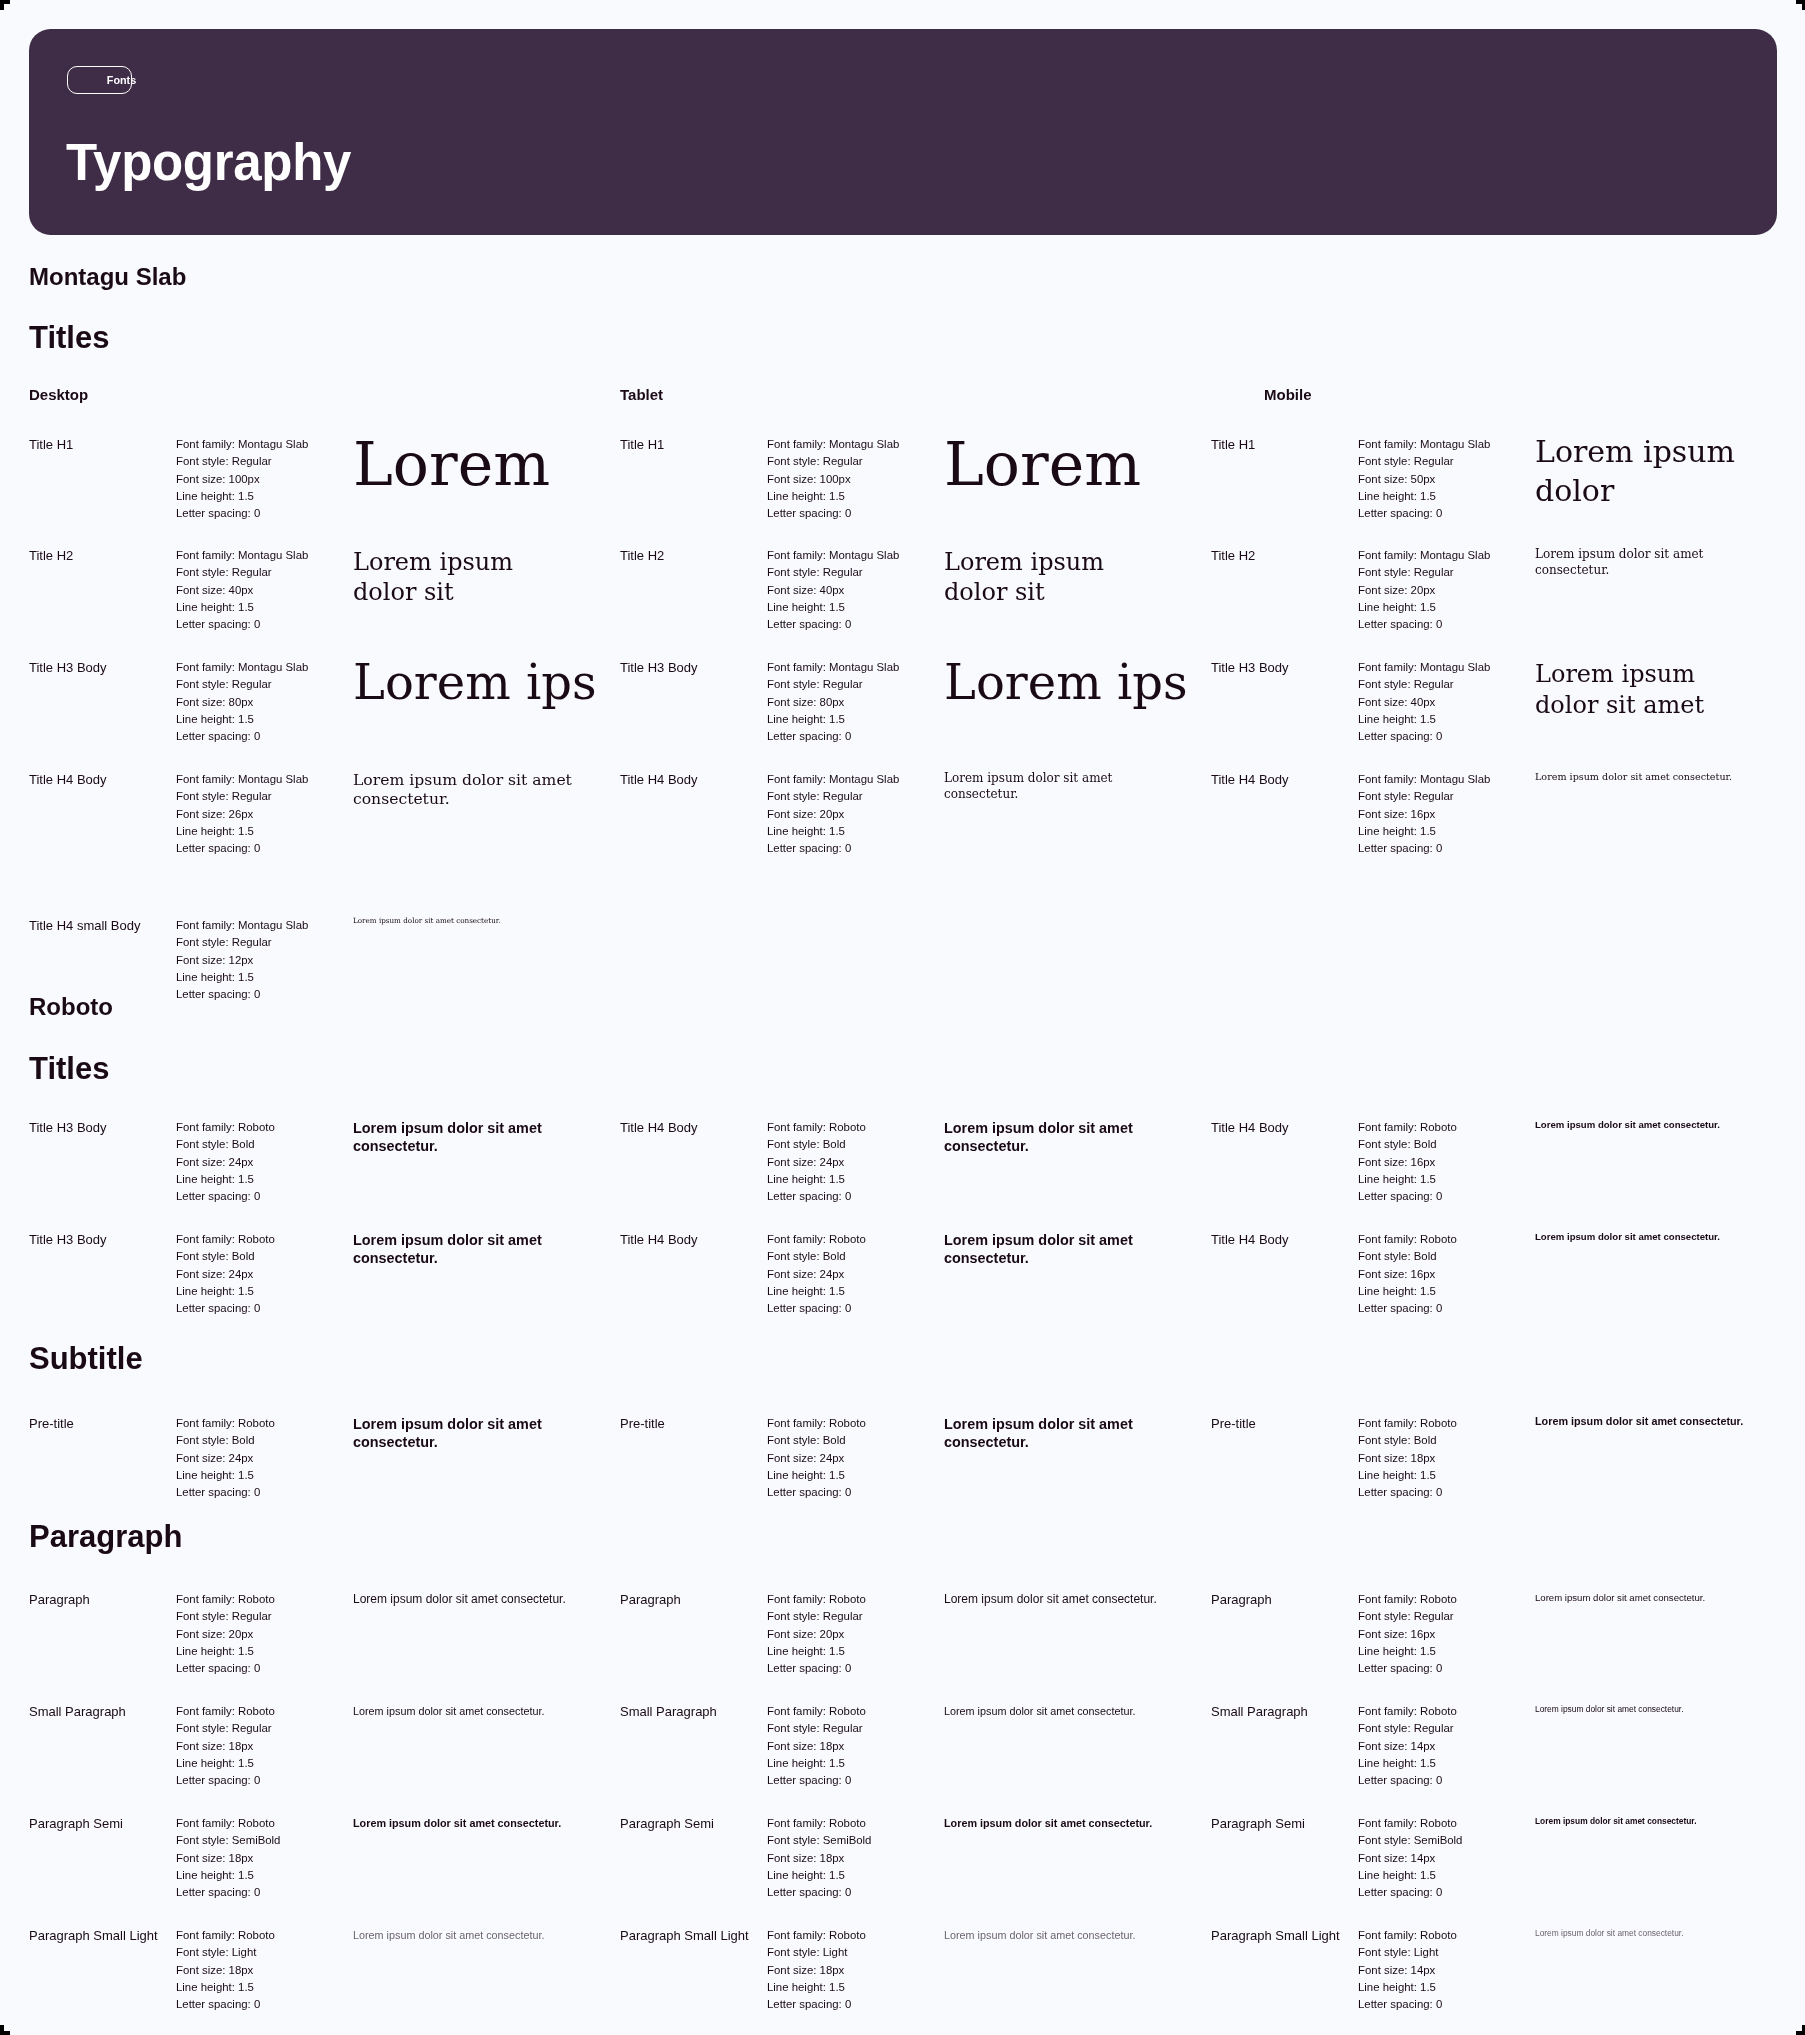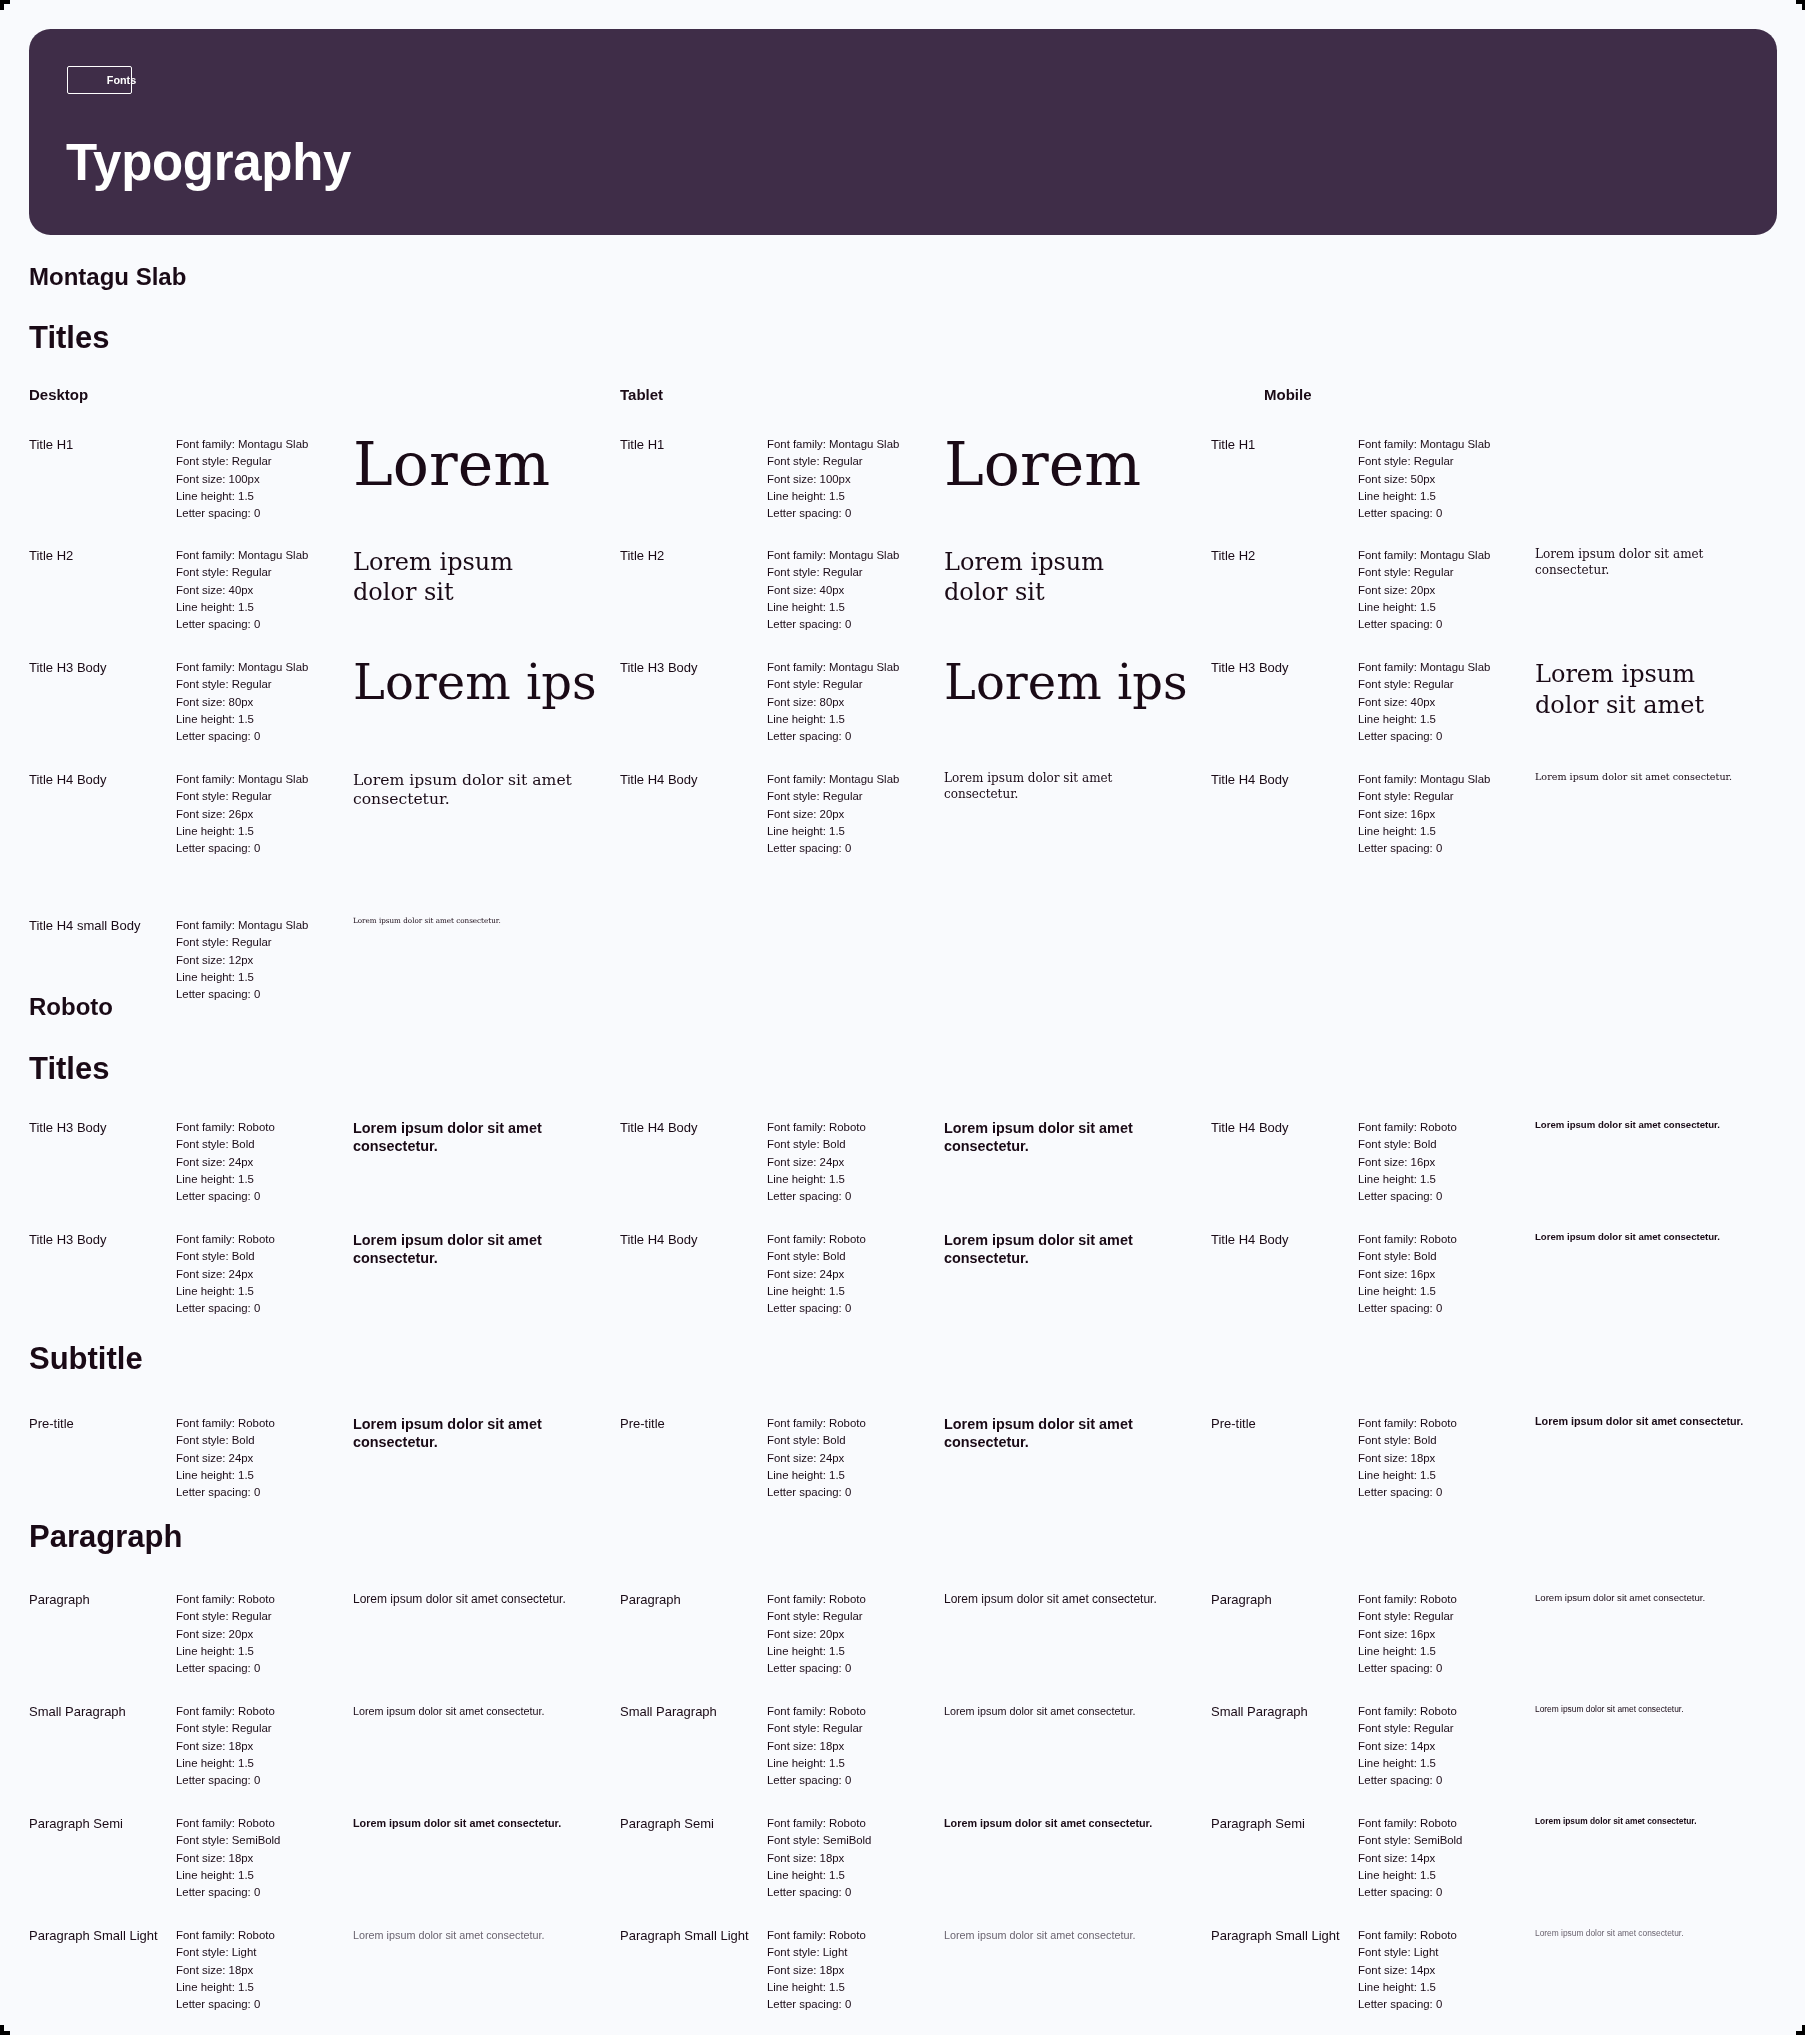--- a/index.html
+++ b/index.html
@@ -14,21 +14,21 @@
   .corner.tr { right: 0; top: 0; border-width: 4.2px 4.2px 0 0; }
   .corner.bl { left: 0; bottom: 0; border-width: 0 0 4.2px 4.2px; }
   .corner.br { right: 0; bottom: 0; border-width: 0 4.2px 4.2px 0; }
 
   .banner {
     position: absolute; left: 29px; top: 29px; width: 1748px; height: 206px;
     background: #3F2D48; border-radius: 21.5px;
   }
   .badge {
     position: absolute; left: 67px; top: 66px; width: 65px; height: 27.5px;
-    border: 1.2px solid #FFFFFF; border-radius: 2px; box-sizing: border-box;
+    border: 1.2px solid #FFFFFF; border-radius: 10px; box-sizing: border-box;
     color: #FFFFFF; font-size: 10.8px; font-weight: bold;
     display: flex; align-items: center; justify-content: center; padding-left: 44px;
   }
   .banner-title {
     position: absolute; left: 66px; top: 135px;
     color: #FFFFFF; font-size: 51px; font-weight: bold; line-height: 1.1; letter-spacing: -0.3px;
   }
 
   .h-font { position: absolute; left: 29px; font-size: 24px; font-weight: bold; line-height: 1.2; }
   .h-section { position: absolute; left: 29px; font-size: 31px; font-weight: bold; line-height: 1.2; }
@@ -164,20 +164,21 @@
     </div>
     <div class="row" style="left: 1211px; top: 436px;">
       <div class="label roboto">Title H1</div>
       <div class="specs roboto">
         <div>Font family: Montagu Slab</div>
         <div>Font style: Regular</div>
         <div>Font size: 50px</div>
         <div>Line height: 1.5</div>
         <div>Letter spacing: 0</div>
       </div>
+      <div class="preview slab" style="font-size: 30px; line-height: 1.3; top: -3.6px; width: 251px;">Lorem  ipsum dolor</div>
     </div>
     <div class="row" style="left: 1211px; top: 547px;">
       <div class="label roboto">Title H2</div>
       <div class="specs roboto">
         <div>Font family: Montagu Slab</div>
         <div>Font style: Regular</div>
         <div>Font size: 20px</div>
         <div>Line height: 1.5</div>
         <div>Letter spacing: 0</div>
       </div>

